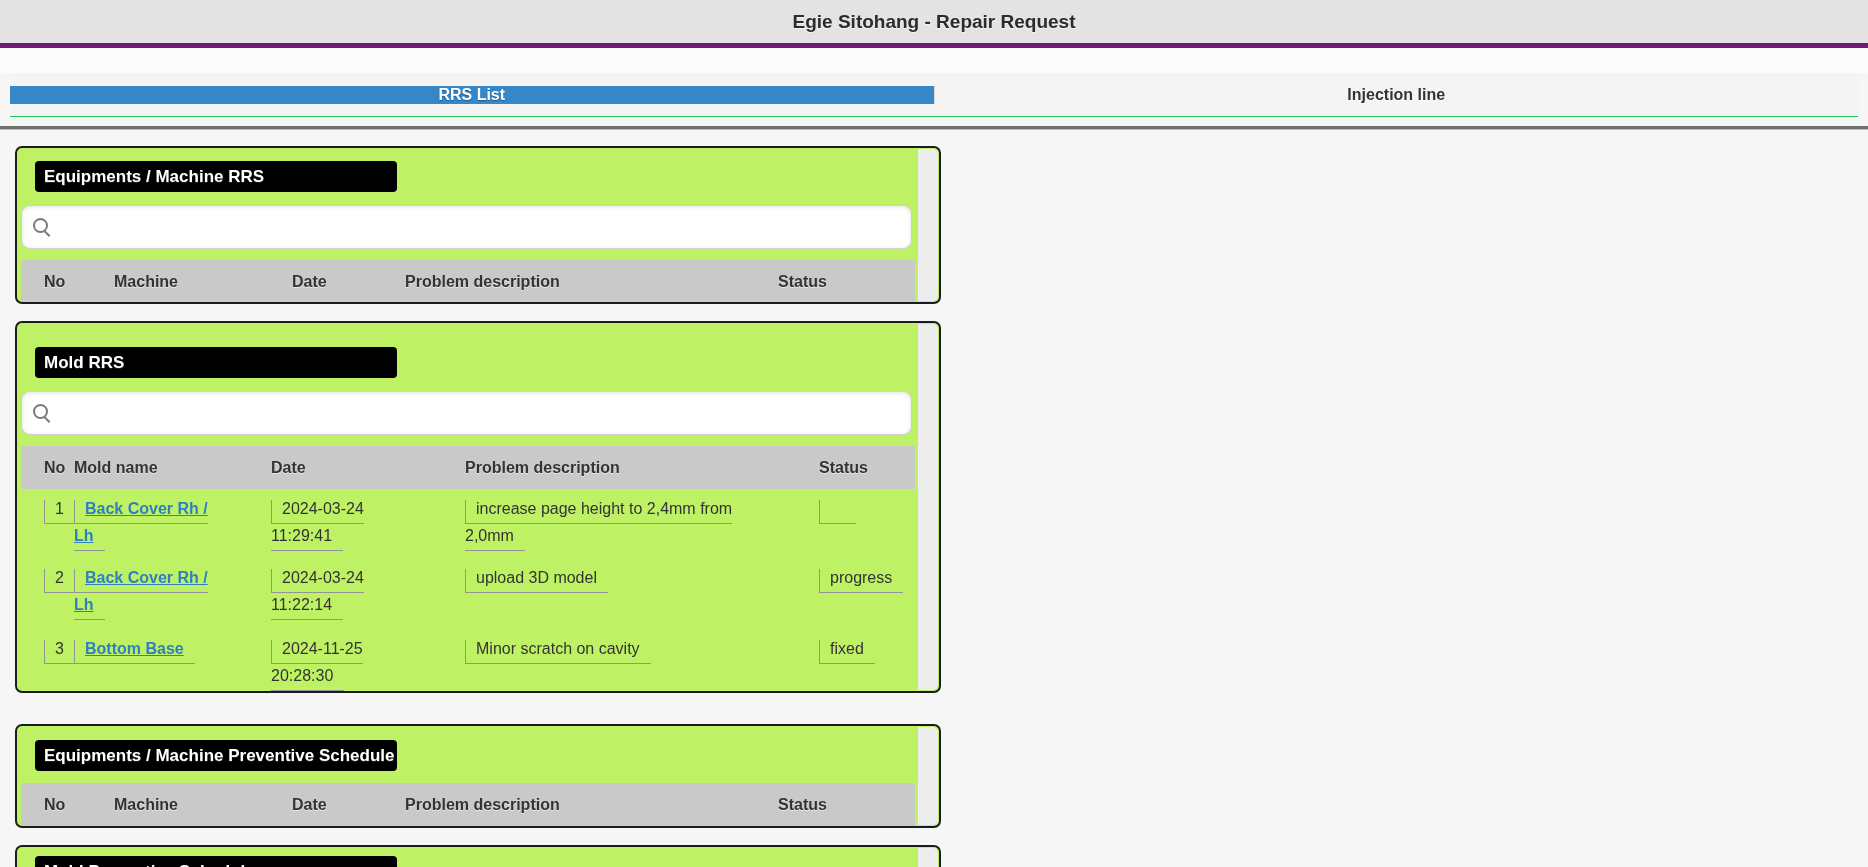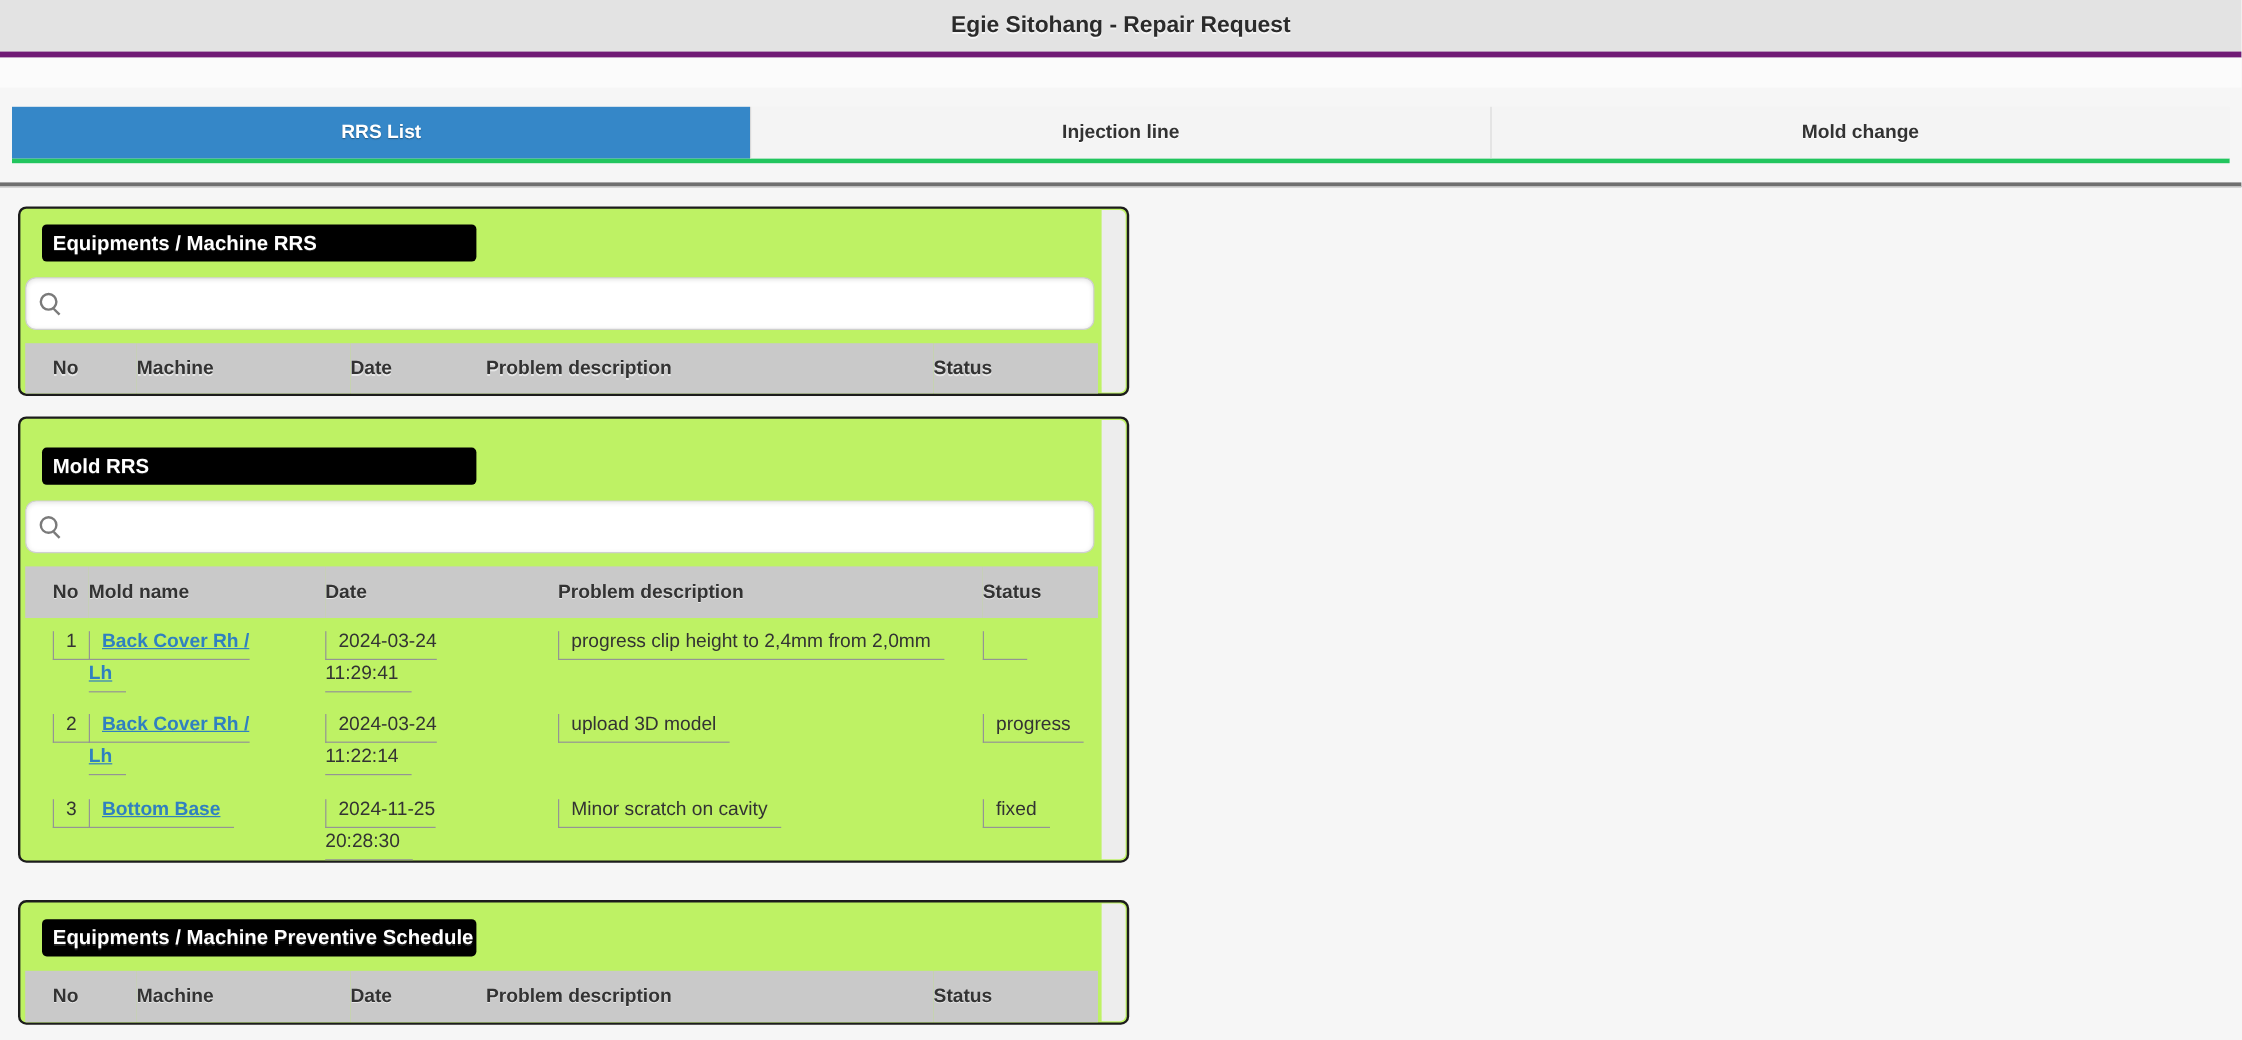--- a/index.html
+++ b/index.html
@@ -12,22 +12,22 @@
   
   .titlebar{
     height:43px;background:#e3e3e3;border-bottom:5px solid #701a75;
     text-align:center;line-height:43px;
     font-size:19px;font-weight:bold;color:#2b2b2b;
     text-shadow:0 1px 0 #f5f5f5;
   }
   .topgap{height:25px;background:#fbfbfb;}
   
   .tabbar{
-    margin:16px 10px;height:43px;display:flex;
-    background:#f4f4f4;border-bottom:4px solid #22c55e;
+    margin:0 10px;height:43px;display:flex;
+    background:#f4f4f4;border-bottom:1px solid #22c55e;align-items:center;
   }
   .tab{
     flex:1 1 0;display:flex;align-items:center;justify-content:center;
     font-size:16px;font-weight:bold;color:#333;
     background:#f4f4f4;border-left:1px solid #d9d9d9;
     cursor:pointer;text-shadow:0 1px 0 #fff;
   }
   .tab:first-child{border-left:none;}
   .tab.active{
     background:#3587c8;color:#fff;border-left:none;
@@ -94,21 +94,20 @@
 </style>
 </head>
 <body>
 
 <div class="titlebar">Egie Sitohang - Repair Request</div>
 <div class="topgap"></div>
 
 <div class="tabbar">
   <div class="tab active">RRS List</div>
   <div class="tab">Injection line</div>
-  <div class="tab">Mold change</div>
 </div>
 <div class="rule"></div>
 
 <div class="panel" style="margin-top:16px;height:158px;">
   <div class="scroll-strip"></div>
   <div class="panel-label" style="margin-top:13px;">Equipments / Machine RRS</div>
   <div class="searchbox" style="margin-top:13px;">
     <span class="mag"></span>
     <input type="text" value="" style="">
   </div>
@@ -159,21 +158,21 @@
       <td>
             <div class="cellwrap"><span class="cv">1</span></div>
           </td>
       <td>
             <div class="cellwrap w-mold"><span class="cv"><a href="#" class="mold-link">Back Cover Rh / Lh</a></span></div>
           </td>
       <td>
             <div class="cellwrap w-date"><span class="cv">2024-03-24 11:29:41</span></div>
           </td>
       <td>
-            <div class="cellwrap w-desc"><span class="cv">progress clip height to 2,4mm from 2,0mm</span></div>
+            <div class="cellwrap w-desc"><span class="cv">increase page height to 2,4mm from 2,0mm</span></div>
           </td>
       <td>
             <div class="cellwrap"><span class="cv cv-empty"></span></div>
           </td>
     </tr>
     <tr class="r1">
       <td>
             <div class="cellwrap"><span class="cv">2</span></div>
           </td>
       <td>

